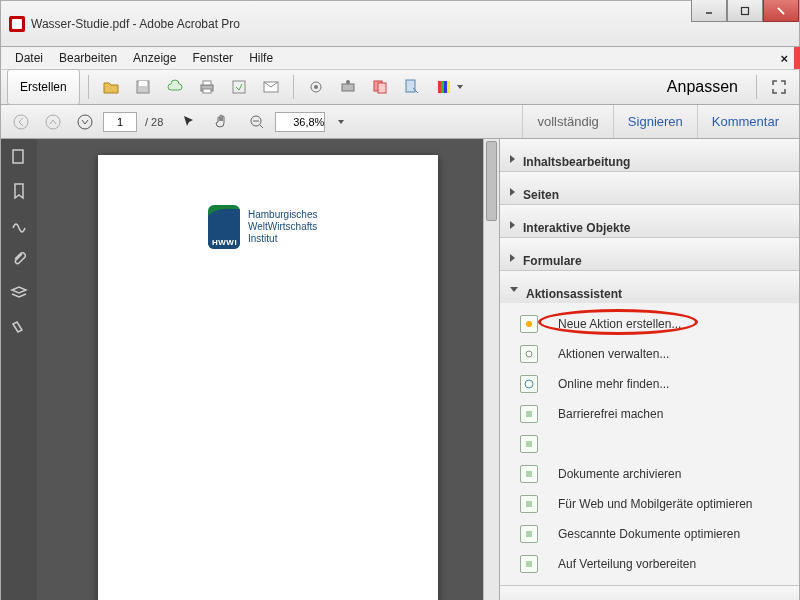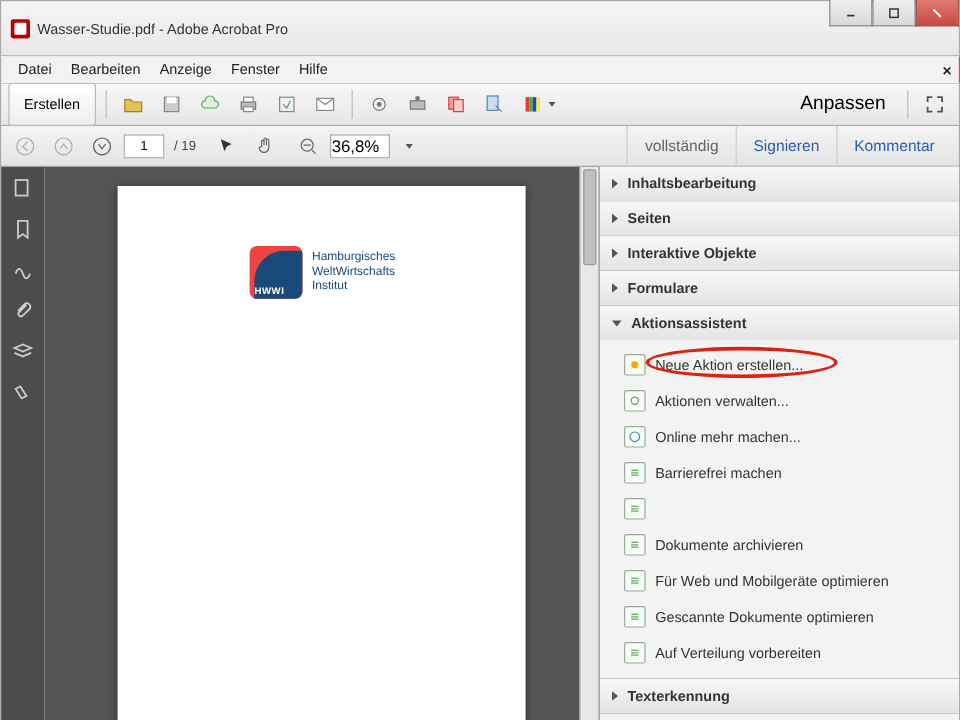--- a/index.html
+++ b/index.html
@@ -9,69 +9,69 @@
 .titlebar { height: 47px; background: linear-gradient(#f5f5f5,#e8e8e8); border: 1px solid #aaa; display: flex; align-items: center; padding: 0 0 0 8px; position: relative; }
 .titlebar .app-icon { width: 16px; height: 16px; background: #b00; border-radius: 2px; margin-right: 6px; position: relative; }
 .titlebar .app-icon::after { content:""; position:absolute; left:3px; top:3px; width:10px; height:10px; background:#fff; border-radius:1px; }
 .titlebar .title-text { font-size: 12px; color: #333; }
 .titlebar .win-controls { position: absolute; right: 0; top: -1px; display: flex; }
 .titlebar .win-btn { width: 36px; height: 22px; border: 1px solid #888; border-top:none; background: linear-gradient(#f0f0f0,#d8d8d8); display:flex; align-items:center; justify-content:center; font-size:10px; }
 .titlebar .win-btn.close { background: linear-gradient(#e27a75,#c64a42); color:#fff; border-color:#933; }
 .titlebar .win-btn svg { width:10px; height:10px; }
 
 
-.menubar { height: 22px; background: #f2f2f2; border-left:1px solid #aaa; border-right:1px solid #ef4444; display:flex; align-items:center; padding: 0 6px; font-size:12px; color:#222; position:relative; }
+.menubar { height: 22px; background: #f2f2f2; border-left:1px solid #aaa; border-right:6px solid #ef4444; display:flex; align-items:center; padding: 0 6px; font-size:12px; color:#222; position:relative; }
 .menubar .menu-item { padding: 2px 8px; cursor:default; }
 .menubar .menu-close { position:absolute; right:6px; font-weight:bold; font-size:13px; }
 
 
 .toolbar { height: 36px; background: linear-gradient(#f7f7f7,#e6e6e6); border:1px solid #aaa; border-top:1px solid #ccc; display:flex; align-items:center; padding: 0 6px; gap:4px; }
 .toolbar .sep { width:1px; height:24px; background:#bbb; margin:0 4px; }
 .tool-btn { min-width:28px; height:28px; display:flex; align-items:center; justify-content:center; border:1px solid transparent; border-radius:3px; padding:0 4px; cursor:default; }
 .tool-btn svg { width:18px; height:18px; }
 .tool-btn .caret { width:0; height:0; border-left:3px solid transparent; border-right:3px solid transparent; border-top:4px solid #555; margin-left:4px; }
 .create-btn { display:flex; align-items:center; gap:4px; padding:17px 8px; height:28px; border:1px solid #bbb; border-radius:3px; background:linear-gradient(#fff,#eee); font-size:12px; }
 .anpassen { margin-left:auto; font-size:16px; display:flex; align-items:center; gap:4px; padding:0 6px; }
 
 
 .toolbar2 { height: 34px; background: linear-gradient(#f4f4f4,#e4e4e4); border-left:1px solid #aaa; border-right:1px solid #aaa; border-bottom:1px solid #aaa; display:flex; align-items:center; padding:0 6px; gap:4px; }
 .page-input { width:34px; height:20px; border:1px solid #aaa; text-align:center; font-size:11px; background:#fff; }
 .page-of { font-size:11px; color:#444; margin:0 4px; }
-.zoom-input { width:50px; height:20px; border:1px solid #aaa; text-align:left; font-size:14px; background:#fff; }
+.zoom-input { width:50px; height:20px; border:1px solid #aaa; text-align:right; font-size:11px; background:#fff; }
 .right-tabs { margin-left:auto; display:flex; align-items:stretch; height:100%; }
 .right-tab { padding:0 14px; display:flex; align-items:center; font-size:13px; color:#2a5db0; border-left:1px solid #ccc; cursor:default; }
 .right-tab.gray { color:#666; }
 
 
 .main { display:flex; height: calc(600px - 30px - 22px - 36px - 34px); border-left:1px solid #aaa; border-right:1px solid #aaa; border-bottom:1px solid #aaa; }
 
 
 .leftstrip { width:36px; background:#4c4c4c; display:flex; flex-direction:column; align-items:center; padding-top:8px; gap:14px; }
 .leftstrip .ls-icon { width:20px; height:20px; display:flex; align-items:center; justify-content:center; }
 .leftstrip svg { width:18px; height:18px; stroke:#ccc; fill:none; stroke-width:1.5; }
 
 
 .docview { flex:1; background:#555; display:flex; justify-content:center; align-items:flex-start; padding:16px 0; position:relative; overflow:hidden; }
 .page { width:340px; height:460px; background:#fff; box-shadow:0 2px 8px rgba(0,0,0,0.5); position:relative; }
 .logo-block { position:absolute; left:110px; top:50px; display:flex; align-items:center; gap:8px; }
-.logo-mark { width:44px; height:44px; background:#ef4444; border-radius:6px; position:relative; overflow:hidden; }
+.logo-mark { width:32px; height:44px; background:#15803d; border-radius:6px; position:relative; overflow:hidden; }
 .logo-mark::before { content:""; position:absolute; right:-10px; bottom:-10px; width:50px; height:50px; background:#1a4a7a; border-radius:50% 0 0 0; }
 .logo-mark .logo-txt { position:absolute; bottom:2px; left:4px; font-size:8px; font-weight:bold; color:#fff; letter-spacing:0.5px; }
 .logo-text { font-size:10px; line-height:1.2; color:#1a4a7a; }
 .docview .vscroll { position:absolute; right:0; top:0; bottom:0; width:16px; background:#e8e8e8; border-left:1px solid #bbb; }
 .docview .vscroll .thumb { position:absolute; left:2px; right:2px; top:2px; height:80px; background:#c0c0c0; border:1px solid #999; border-radius:2px; }
 
 
 .rightpanel { width:300px; background:#f3f3f3; border-left:1px solid #aaa; display:flex; flex-direction:column; overflow:hidden; }
 .rp-section { border-bottom:1px solid #c8c8c8; }
-.rp-header { height:28px; background:linear-gradient(#f7f7f7,#e4e4e4); display:flex; align-items:center; padding:4px 10px; font-size:12px; font-weight:bold; color:#333; gap:8px; cursor:default; }
+.rp-header { height:28px; background:linear-gradient(#f7f7f7,#e4e4e4); display:flex; padding:16px 10px; font-size:12px; font-weight:bold; color:#333; gap:8px; cursor:default; }
 .rp-header .tri { width:0; height:0; border-top:4px solid transparent; border-bottom:4px solid transparent; border-left:5px solid #555; }
 .rp-header.open .tri { border-left:4px solid transparent; border-right:4px solid transparent; border-top:5px solid #555; border-bottom:none; }
 .rp-body { padding:6px 0; }
-.rp-item { display:flex; align-items:center; gap:8px; padding:6px 12px 6px 20px; font-size:12px; color:#333; cursor:default; position:relative; }
+.rp-item { display:flex; align-items:center; gap:20px; padding:6px 12px 6px 20px; font-size:12px; color:#333; cursor:default; position:relative; }
 .rp-item .item-icon { width:18px; height:18px; border:1px solid #9a9; background:#f5fdf5; display:flex; align-items:center; justify-content:center; border-radius:2px; flex-shrink:0; }
 .rp-item .item-icon svg { width:10px; height:10px; }
 .rp-item.highlight { position:relative; }
 .callout { position:absolute; border:3px solid #d21; border-radius:50%; width:160px; height:26px; left:38px; top:0px; pointer-events:none; }
 
 </style>
 </head>
 <body>
 
 <div class="titlebar">
@@ -211,21 +211,21 @@
         <path d="M6 11 l3-4 l3 4" fill="none" stroke="#aaa"></path>
       </svg>
     </div>
   <div class="tool-btn">
       <svg viewBox="0 0 18 18">
         <circle cx="9" cy="9" r="7" fill="none" stroke="#555"></circle>
         <path d="M6 7 l3 4 l3-4" fill="none" stroke="#555"></path>
       </svg>
     </div>
   <input class="page-input" value="1" style="">
-  <span class="page-of">/ 19</span>
+  <span class="page-of">/ 28</span>
   <div class="sep"></div>
   <div class="tool-btn">
       <svg viewBox="0 0 18 18">
         <path d="M4 3 l3 10 l2-4 l4-2 z" fill="#333"></path>
       </svg>
     </div>
   <div class="tool-btn">
       <svg viewBox="0 0 18 18">
         <path d="M6 9 v-4 a1 1 0 0 1 2 0 v3 v-5 a1 1 0 0 1 2 0 v5 v-4 a1 1 0 0 1 2 0 v6 a4 4 0 0 1-8 0 z" fill="none" stroke="#666"></path>
       </svg>
@@ -350,21 +350,21 @@
               </svg>
             </span>
             <span>Aktionen verwalten...</span>
           </div>
         <div class="rp-item">
             <span class="item-icon">
               <svg viewBox="0 0 10 10">
                 <circle cx="5" cy="5" r="4" fill="none" stroke="#48a"></circle>
               </svg>
             </span>
-            <span>Online mehr machen...</span>
+            <span>Online mehr finden...</span>
           </div>
         <div class="rp-item">
             <span class="item-icon">
               <svg viewBox="0 0 10 10">
                 <path d="M2 3h6M2 5h6M2 7h6" stroke="#6a6"></path>
               </svg>
             </span>
             <span>Barrierefrei machen</span>
           </div>
         <div class="rp-item">

